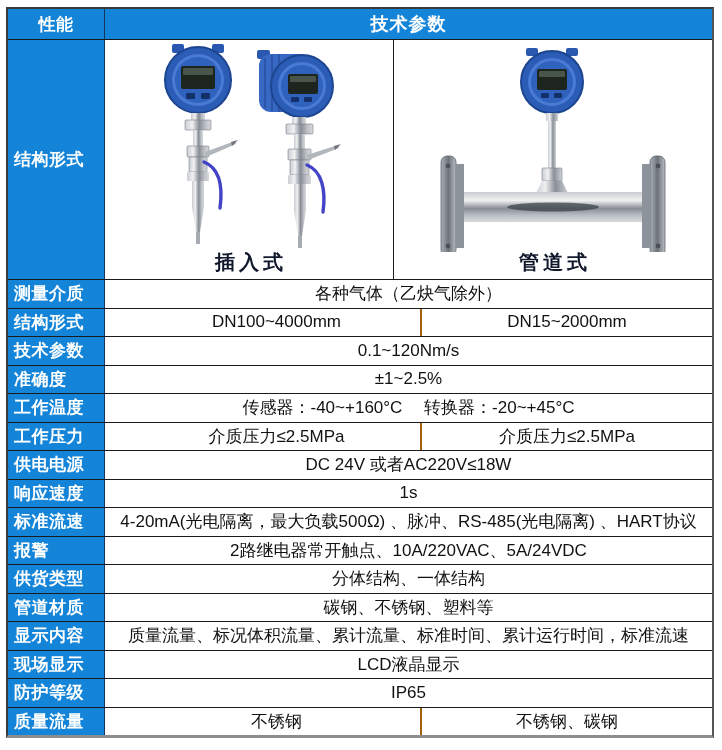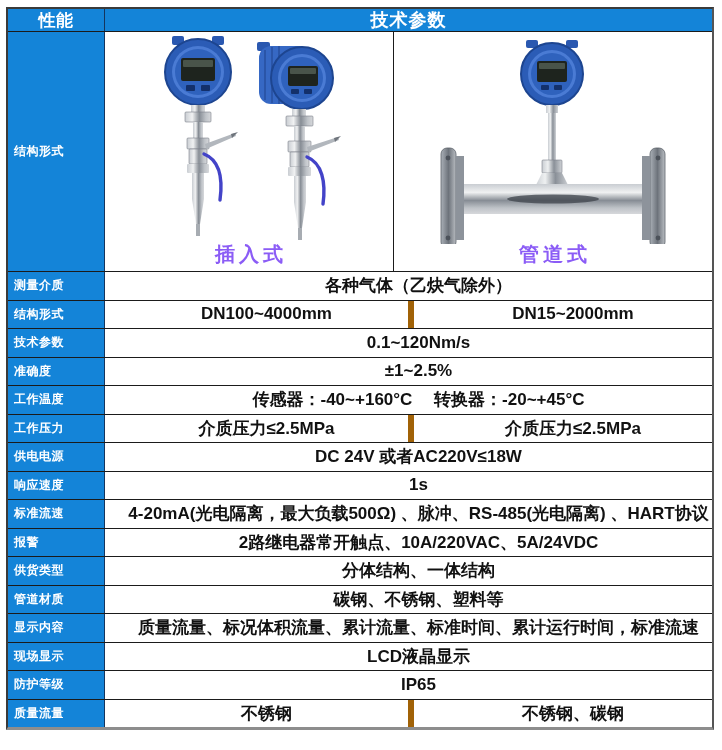--- a/index.html
+++ b/index.html
@@ -8,49 +8,49 @@
     font-family:"Liberation Sans","DejaVu Sans",sans-serif;
     -webkit-font-smoothing:antialiased;overflow:hidden;
   }
   .spec-table{
     position:absolute;left:6px;top:7px;width:708px;box-sizing:border-box;
     border:2px solid #3a3a3a;border-bottom:3px solid #8d8d8d;border-right-color:#555;
     background:#fff;
   }
   .trow{display:flex;border-top:1px solid #1b1b1b;box-sizing:border-box;}
   .trow:first-child{border-top:none;}
-  .trow.header{height:22px;font-family:Liberation Mono, monospace;}
+  .trow.header{height:30px;font-family:Liberation Mono, monospace;}
   .trow.imgrow{height:240px;}
-  .trow.spec{height:28.5px;gap:20px;}
+  .trow.spec{height:28.5px;}
   .label-cell{
     flex:0 0 97px;max-width:97px;box-sizing:border-box;
-    background:#1484d8;color:#fff;font-weight:700;font-size:12px;
+    background:#1484d8;color:#fff;font-weight:700;font-size:17px;
     display:flex;align-items:center;padding-left:6px;
     border-right:1px solid #14355e;letter-spacing:0.5px;white-space:nowrap;overflow:hidden;
   }
   .trow.header .label-cell{justify-content:center;padding-left:0;font-size:17px;}
   .header-val{
     flex:1;background:#1484d8;color:#fff;font-weight:700;font-size:18px;
     display:flex;align-items:center;justify-content:center;letter-spacing:1px;
   }
   .value-cell{
     flex:1;display:flex;align-items:center;justify-content:center;
-    color:#111;font-weight:700;font-size:17px;box-sizing:border-box;
+    color:#111;font-weight:400;font-size:17px;box-sizing:border-box;
     white-space:nowrap;overflow:hidden;padding:0 2px;
   }
-  .value-cell.halfL{flex:0 0 289px;max-width:289px;border-right:6px solid #a16207;}
+  .value-cell.halfL{flex:0 0 289px;max-width:289px;border-right:2px solid #a16207;margin-left:28px;}
   .img-cell{
     position:relative;box-sizing:border-box;background:#fff;
     display:flex;align-items:flex-start;justify-content:center;
   }
   .img-cell.left{flex:0 0 289px;max-width:289px;border-right:1px solid #1b1b1b;}
   .img-cell.right{flex:1;}
   .caption{
     position:absolute;left:4px;right:0;bottom:3px;text-align:center;
-    font-size:20px;color:#8b5cf6;font-weight:600;letter-spacing:4px;
+    font-size:20px;color:#0f172a;font-weight:600;letter-spacing:4px;
   }
   svg{display:block;}
 </style>
 </head>
 <body>
 
 <div class="spec-table">
 
   <div class="trow header">
     <div class="label-cell">性能</div>

